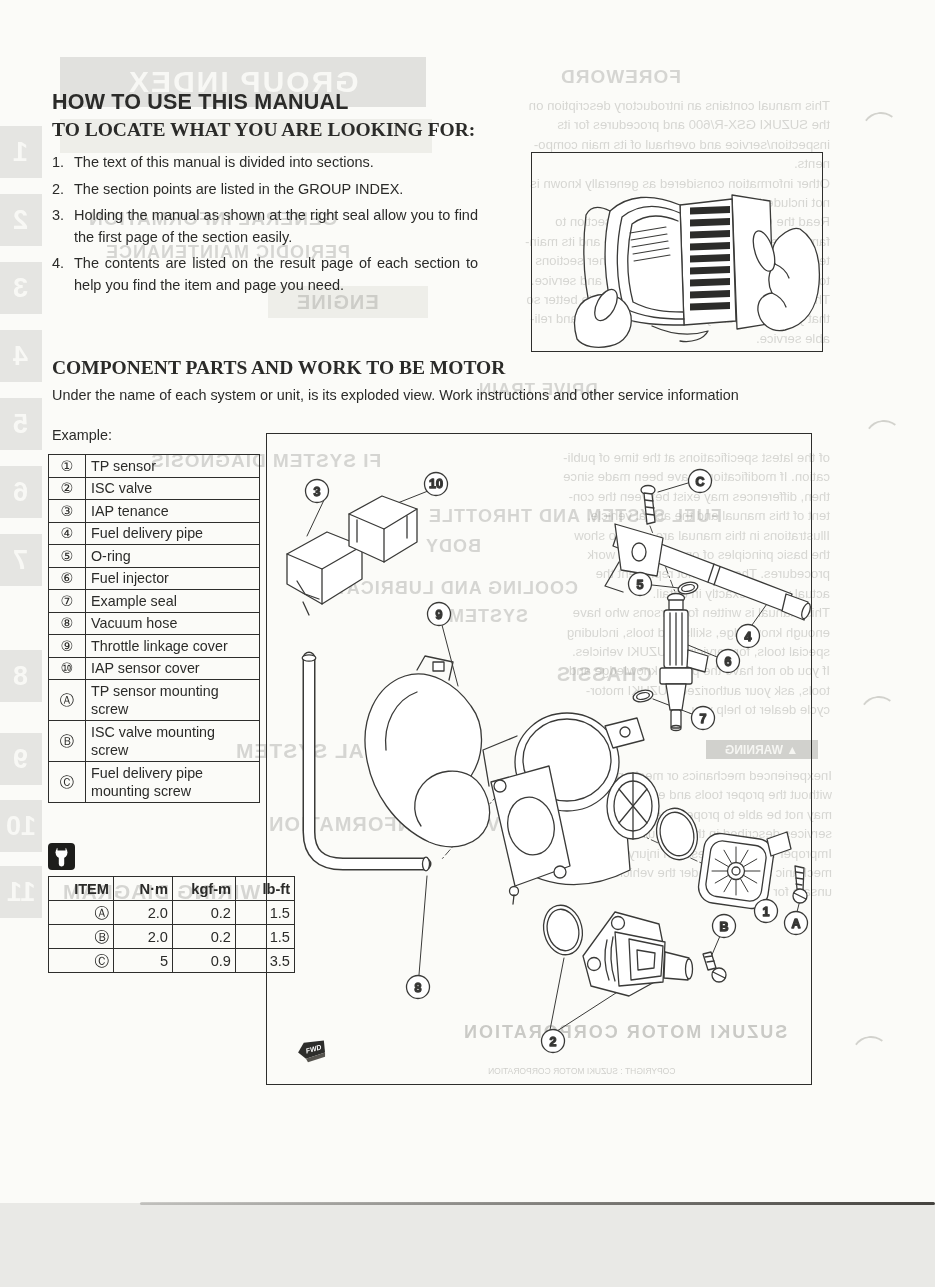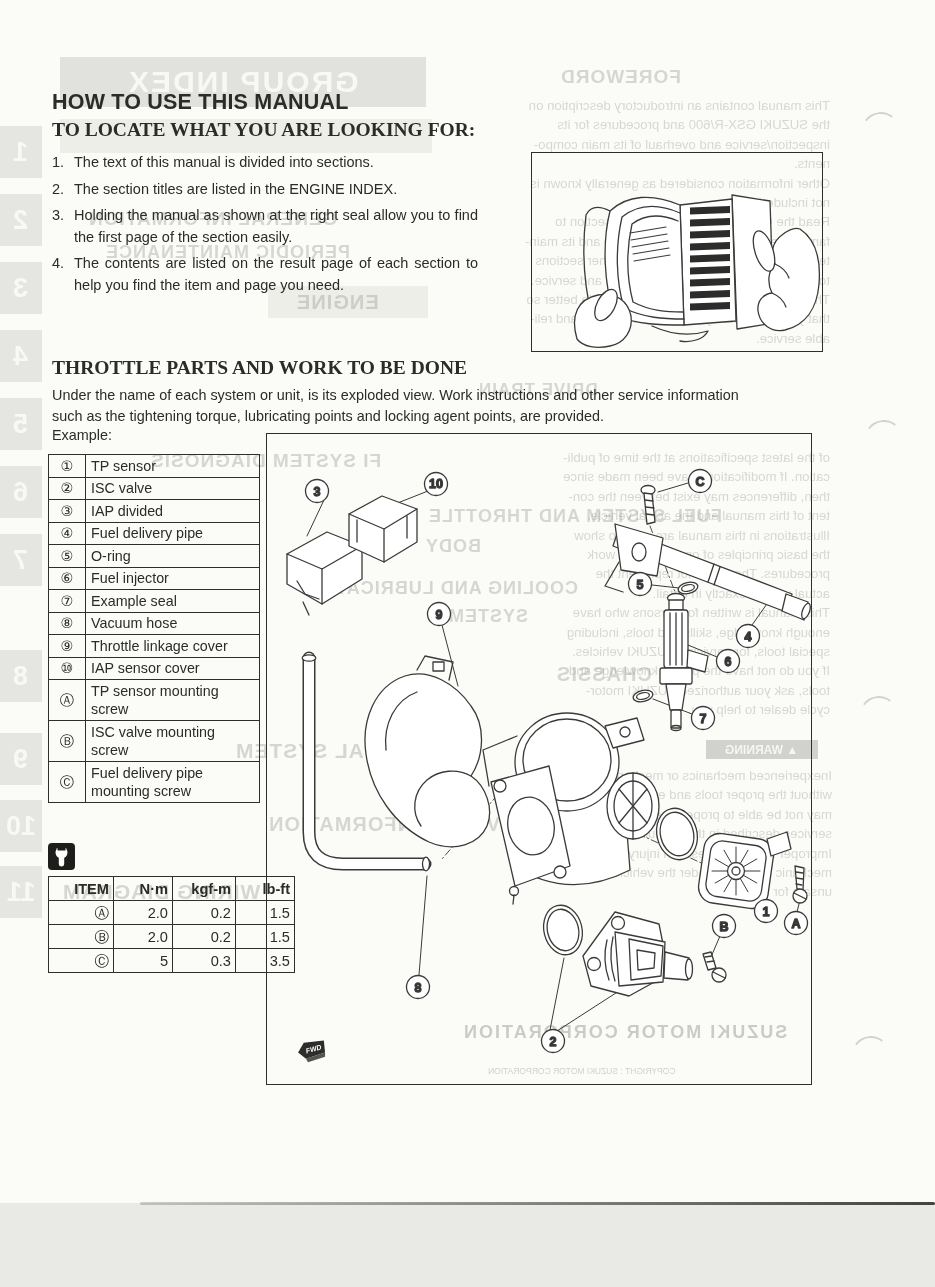--- a/index.html
+++ b/index.html
@@ -169,21 +169,21 @@
 <div class="abs h2" style="left:52px;top:119px;">TO LOCATE WHAT YOU ARE LOOKING FOR:</div>
 
 <div class="abs" id="howto-list" style="left:52px;top:152px;">
 
 <div class="li">
     <span class="n">1.</span>
     <span class="t">The text of this manual is divided into sections.</span>
   </div>
     <div class="li">
     <span class="n">2.</span>
-    <span class="t">The section titles are listed in the ENGINE INDEX.</span>
+    <span class="t">The section points are listed in the GROUP INDEX.</span>
   </div>
     <div class="li">
     <span class="n">3.</span>
     <span class="t">Holding the manual as shown at the right seal allow you to find the first page of the section easily.</span>
   </div>
     <div class="li">
     <span class="n">4.</span>
     <span class="t">The contents are listed on the result page of each section to help you find the item and page you need.</span>
   </div>
   </div>
@@ -226,42 +226,41 @@
       <path class="fillw" d="M268,76 C283,86 289,106 287,131 C285,156 273,172 253,177 C239,180 228,171 226,158 C225,148 231,141 240,140 C235,130 236,118 243,111 C238,101 240,89 250,82 C256,77 263,74 268,76 Z"></path>
       <ellipse class="fillw" cx="232" cy="98" rx="9" ry="21" transform="rotate(-18 232 98)"></ellipse>
       <path d="M240,140 C247,143 252,148 254,154"></path>
         <path d="M243,111 C250,114 255,119 257,125"></path>
 
       <path d="M120,173 C140,182 160,183 176,178 C172,186 160,190 148,188"></path>
     </g>
   </svg>
 </div>
 
-<div class="abs h2" style="left:52px;top:357px;">THROTTLE PARTS AND WORK TO BE DONE</div>
+<div class="abs h2" style="left:52px;top:357px;">COMPONENT PARTS AND WORK TO BE MOTOR</div>
 <div class="abs" id="sec2-body" style="left:52px;top:385px;">
 
 <div>Under the name of each system or unit, is its exploded view. Work instructions and other service information</div>
-    <div>such as the tightening torque, lubricating points and locking agent points, are provided.</div>
   </div>
 <div class="abs" style="left:52px;top:427px;font-size:14.4px;">Example:</div>
 
 <table class="abs" id="parts-table" style="left:48px;top:454px;width:212px;">
   <tbody>
 
   <tr>
       <td class="c circ">①</td>
       <td>TP sensor</td>
     </tr>
       <tr>
       <td class="c circ">②</td>
       <td>ISC valve</td>
     </tr>
       <tr>
       <td class="c circ">③</td>
-      <td>IAP divided</td>
+      <td>IAP tenance</td>
     </tr>
       <tr>
       <td class="c circ">④</td>
       <td>Fuel delivery pipe</td>
     </tr>
       <tr>
       <td class="c circ">⑤</td>
       <td>O-ring</td>
     </tr>
       <tr>
@@ -327,21 +326,21 @@
     </tr>
       <tr>
       <td class="circ">Ⓑ</td>
       <td>2.0</td>
       <td>0.2</td>
       <td>1.5</td>
     </tr>
       <tr>
       <td class="circ">Ⓒ</td>
       <td>5</td>
-      <td>0.3</td>
+      <td>0.9</td>
       <td>3.5</td>
     </tr>
     </tbody>
 </table>
 
 <div class="abs" id="diagram-box">
 <svg width="544" height="650" viewBox="0 0 544 650">
   <g class="line-art">
 
     <g stroke-width="1">

